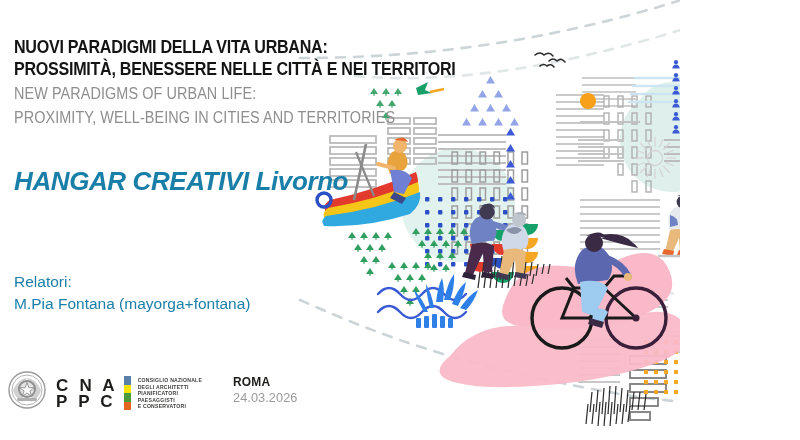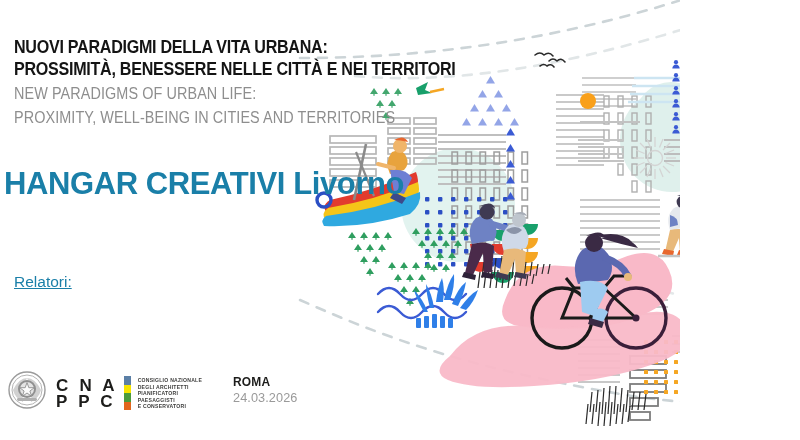--- a/index.html
+++ b/index.html
@@ -26,30 +26,29 @@
   }
   .title-en{
     font-family:"Liberation Sans", sans-serif;
     font-weight:normal;font-size:16px;line-height:21px;
     letter-spacing:0.1px;color:#8e8e8e;
     transform:scaleX(.9);transform-origin:left center;white-space:nowrap;
     margin-top:3px;
   }
 
   .headline{
-    position:absolute;left:4px;top:166px;
-    font-size:31px;font-weight:bold;color:#1a7fa8;
-    letter-spacing:-0.4px;white-space:nowrap;
+    position:absolute;left:14px;top:166px;
+    font-size:26px;font-weight:bold;color:#1a7fa8;
+    letter-spacing:-0.4px;white-space:nowrap;font-style:italic;
   }
 
   .relatori{
     position:absolute;left:14px;top:271px;
     font-size:15.5px;line-height:21.5px;color:#1a7fa8;
     white-space:nowrap;
-    text-decoration:underline;
   }
 
   
   .footer{position:absolute;left:0;top:366px;width:800px;height:60px;}
   .logo-row{position:absolute;left:7px;top:4px;display:flex;align-items:flex-end;}
   .emblem{width:40px;height:40px;flex:none;}
   .cna-letters{
     margin-left:9px;
     font-weight:bold;font-size:17px;line-height:16px;
     color:#1d1d1b;letter-spacing:3.2px;
@@ -879,20 +878,21 @@
       <div class="title-it">NUOVI PARADIGMI DELLA VITA URBANA:</div>
       <div class="title-it">PROSSIMITÀ, BENESSERE NELLE CITTÀ E NEI TERRITORI</div>
       <div class="title-en">NEW PARADIGMS OF URBAN LIFE:</div>
       <div class="title-en l2">PROXIMITY, WELL-BEING IN CITIES AND TERRITORIES</div>
     </div>
 
     <div class="headline">HANGAR CREATIVI Livorno</div>
 
     <div class="relatori">
       <div>Relatori:</div>
+      <div>M.Pia Fontana (mayorga+fontana)</div>
     </div>
 
     <div class="footer">
 
       <div class="logo-row">
 
         <svg class="emblem" viewBox="0 0 40 40" xmlns="http://www.w3.org/2000/svg">
           <circle cx="20" cy="20" r="18" fill="none" stroke="#9b9b9b" stroke-width="1.4"></circle>
           <circle cx="20" cy="20" r="15" fill="none" stroke="#b4b4b4" stroke-width="1"></circle>
           <path d="M6 20 q 6 -12 14 -12 q -6 10 -4 24 q -8 -4 -10 -12 z" fill="#c9c9c9" opacity=".85"></path>

